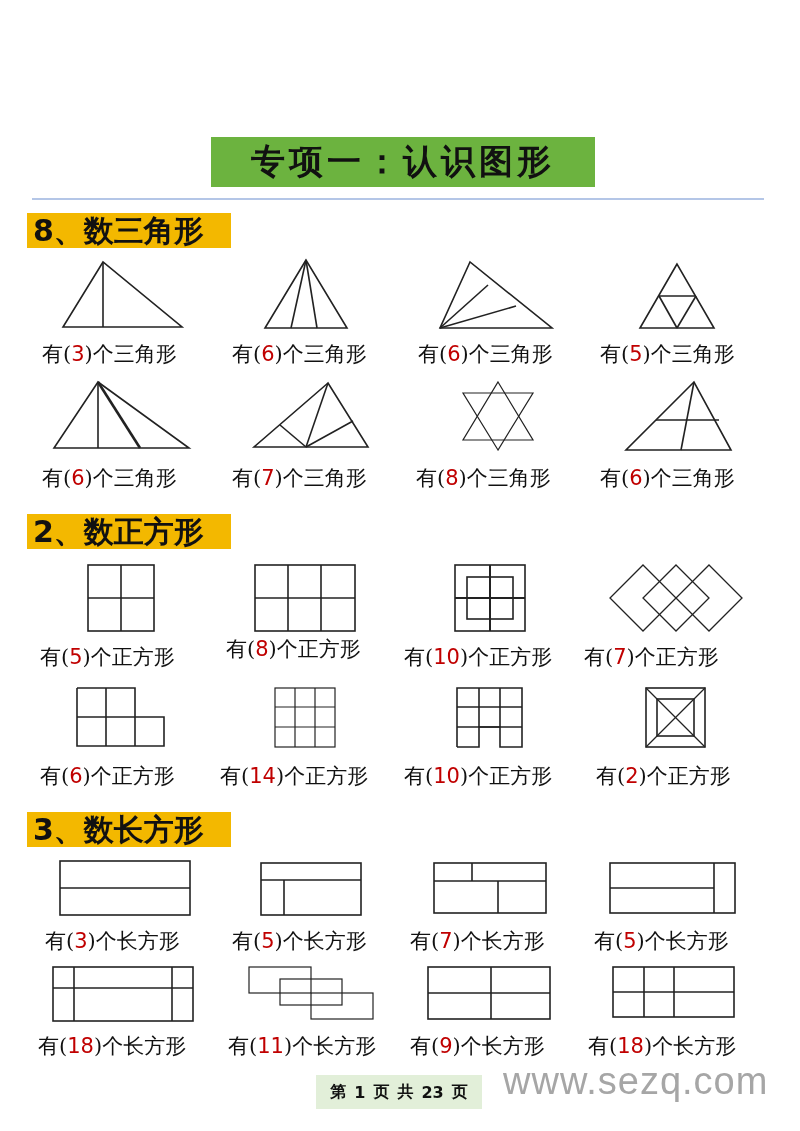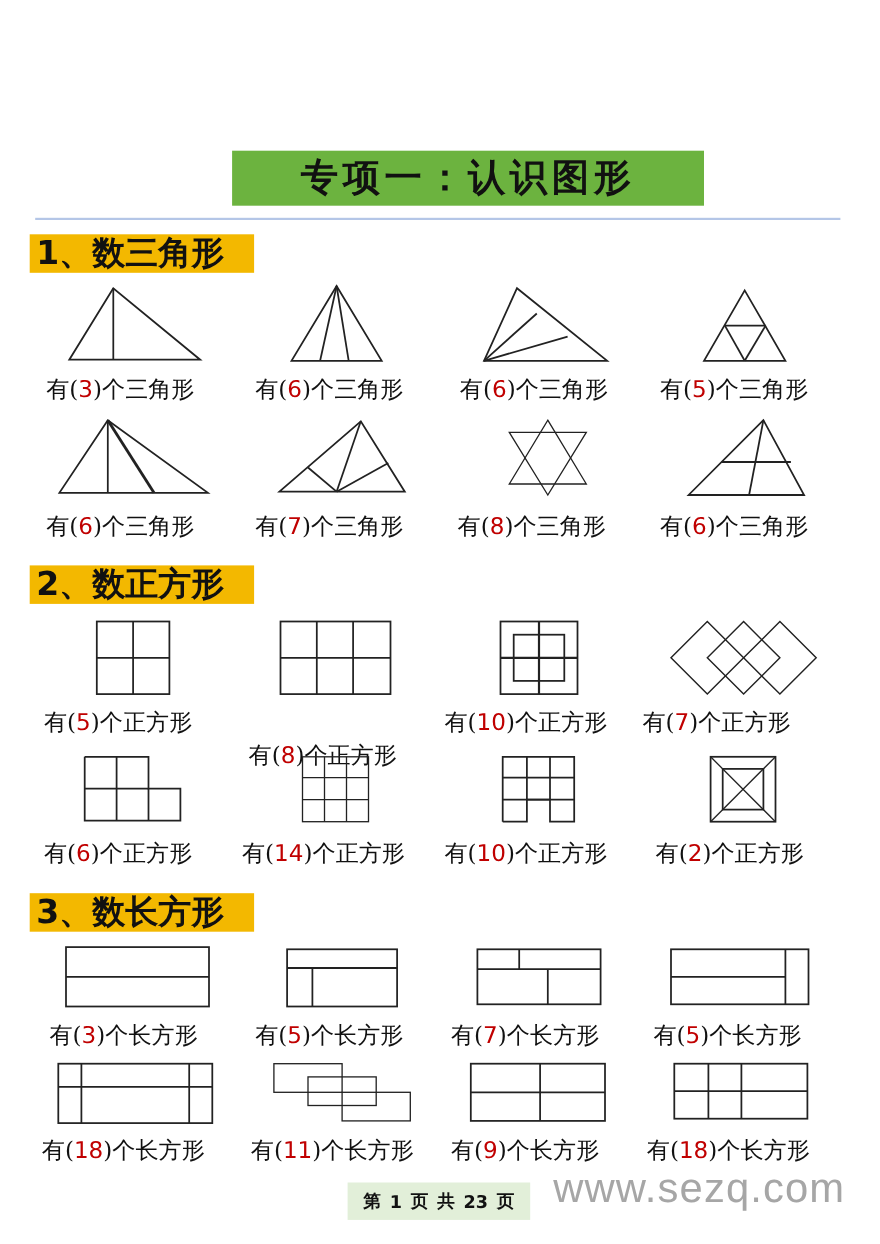--- a/index.html
+++ b/index.html
@@ -1,18 +1,18 @@
 <!DOCTYPE html>
 <html><head>
 <meta charset="utf-8">
 <style>
   html, body { margin:0; padding:0; background:#ffffff; }
   body { width:800px; height:1131px; position:relative; overflow:hidden;
          font-family:"DejaVu Serif","Liberation Serif",serif; color:#111; }
-  .title-box { position:absolute; left:211px; top:137px; width:429px; height:50px;
+  .title-box { position:absolute; left:211px; top:137px; width:384px; height:50px;
                background:#6cb33f; display:flex; align-items:center; justify-content:center;
                font-family:"DejaVu Sans","Liberation Sans",sans-serif; font-weight:bold;
                font-size:34px; letter-spacing:4px; color:#111; }
   .rule { position:absolute; left:32px; top:198px; width:732px; height:2px; background:#b4c6e7; }
   .sec { position:absolute; left:27px; height:35px; width:204px; background:#f3b800;
          font-family:"DejaVu Sans","Liberation Sans",sans-serif; font-weight:bold;
          font-size:30px; line-height:35px; padding-left:6px; box-sizing:border-box; color:#111; }
   .fig { position:absolute; }
   .fig svg { display:block; overflow:visible; }
   .cap { position:absolute; font-size:21px; white-space:nowrap; color:#111;
@@ -25,21 +25,21 @@
   .wm { position:absolute; left:503px; top:1060px; font-family:"Liberation Sans","DejaVu Sans",sans-serif;
         font-size:38px; color:#a6a6a6; letter-spacing:1px; }
   svg line, svg polygon, svg rect, svg polyline { stroke:#222; fill:none; stroke-width:1.6; }
 </style>
 </head>
 <body>
 
 <div class="title-box">专项一：认识图形</div>
 <div class="rule"></div>
 
-<div class="sec" style="top:213px">1、数三角形</div>
+<div class="sec" style="top:213px">8、数三角形</div>
 
 <div class="fig" style="left:60px;top:260px">
   <svg width="130" height="70">
       <polygon points="43,2 3,67 122,67"></polygon>
       <line x1="43" y1="2" x2="43" y2="67"></line>
     </svg>
 </div>
 <div class="fig" style="left:262px;top:258px">
   <svg width="90" height="72">
       <polygon points="44,2 3,70 85,70"></polygon>
@@ -129,21 +129,21 @@
 </div>
 <div class="fig" style="left:609px;top:563px">
   <svg width="134" height="70">
       <polygon points="34,2 67,35 34,68 1,35" style="stroke-width:1.3"></polygon>
       <polygon points="67,2 100,35 67,68 34,35" style="stroke-width:1.3"></polygon>
       <polygon points="100,2 133,35 100,68 67,35" style="stroke-width:1.3"></polygon>
     </svg>
 </div>
 
 <div class="cap" style="left:40px;top:643px"><span>有(</span><span class="ans">5</span><span>)个正方形</span></div>
-<div class="cap" style="left:226px;top:673px"><span>有(</span><span class="ans">8</span><span>)个正方形</span></div>
+<div class="cap" style="left:226px;top:635px"><span>有(</span><span class="ans">8</span><span>)个正方形</span></div>
 <div class="cap" style="left:404px;top:643px"><span>有(</span><span class="ans">10</span><span>)个正方形</span></div>
 <div class="cap" style="left:584px;top:643px"><span>有(</span><span class="ans">7</span><span>)个正方形</span></div>
 
 <div class="fig" style="left:76px;top:687px">
   <svg width="92" height="62">
       <polyline points="1,1 59,1 59,30 88,30 88,59 1,59 1,1"></polyline>
       <line x1="30" y1="1" x2="30" y2="59"></line>
       <line x1="1" y1="30" x2="59" y2="30"></line>
       <line x1="59" y1="30" x2="59" y2="59"></line>
     </svg>

